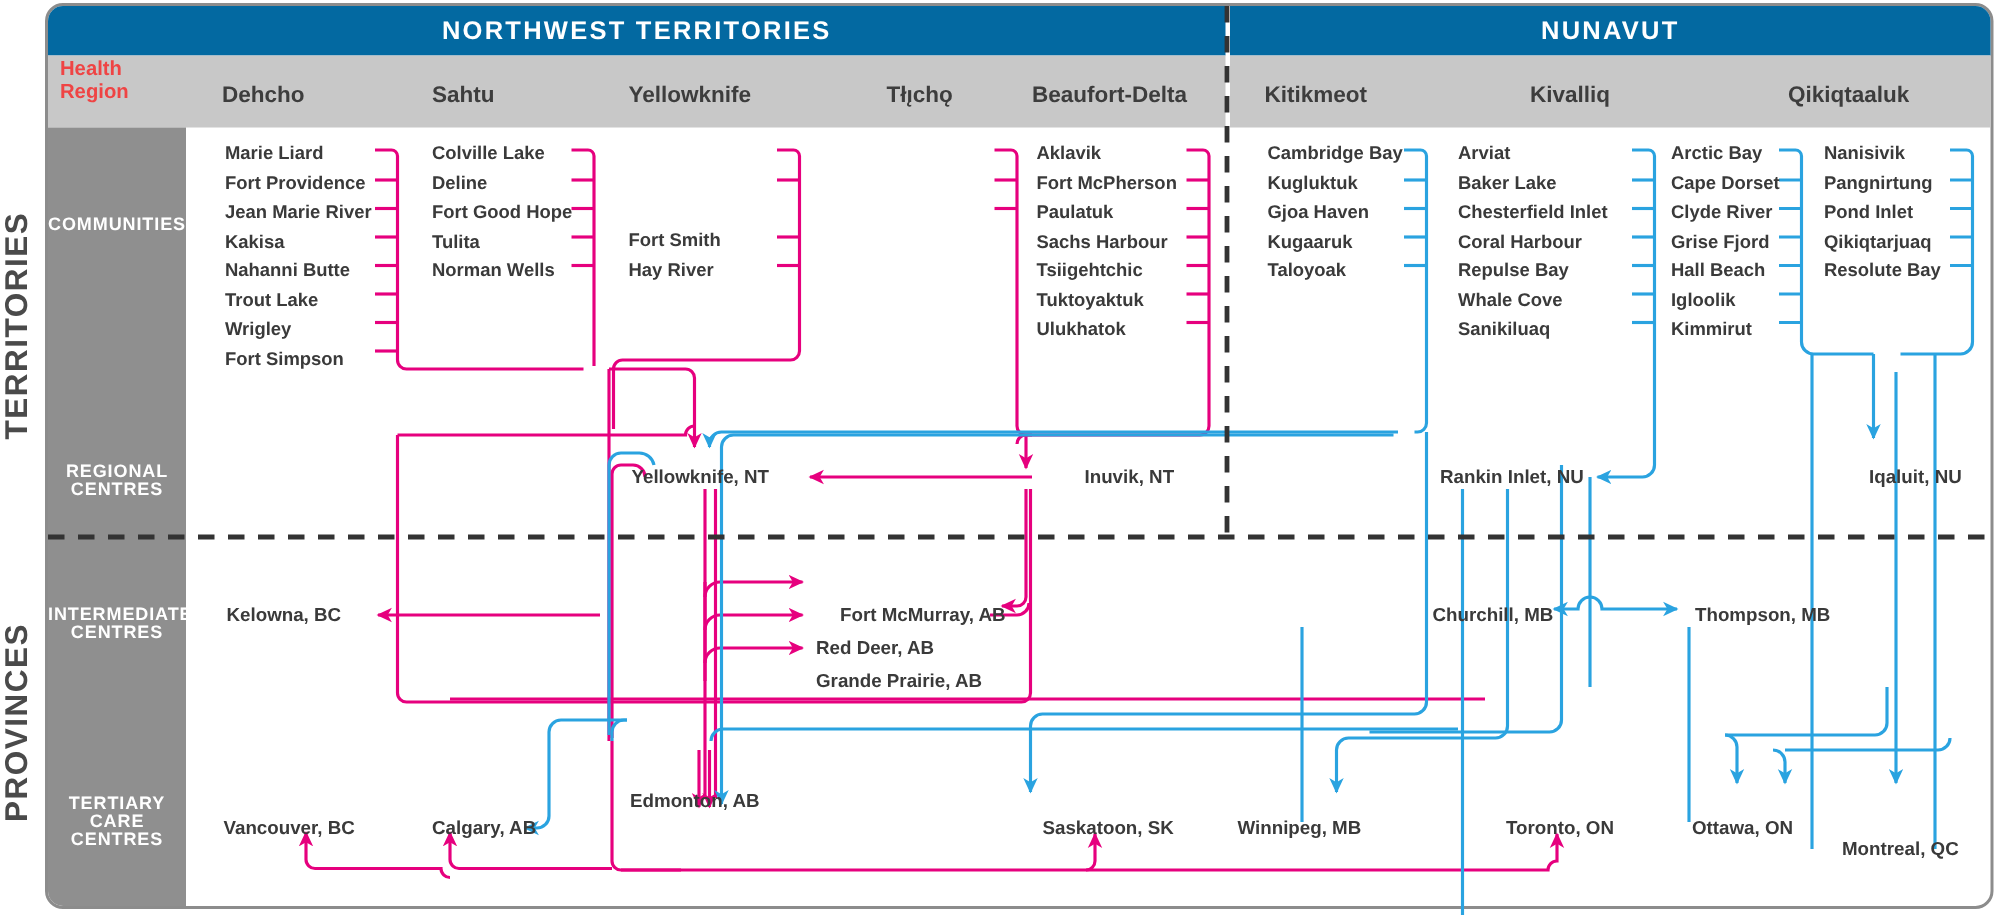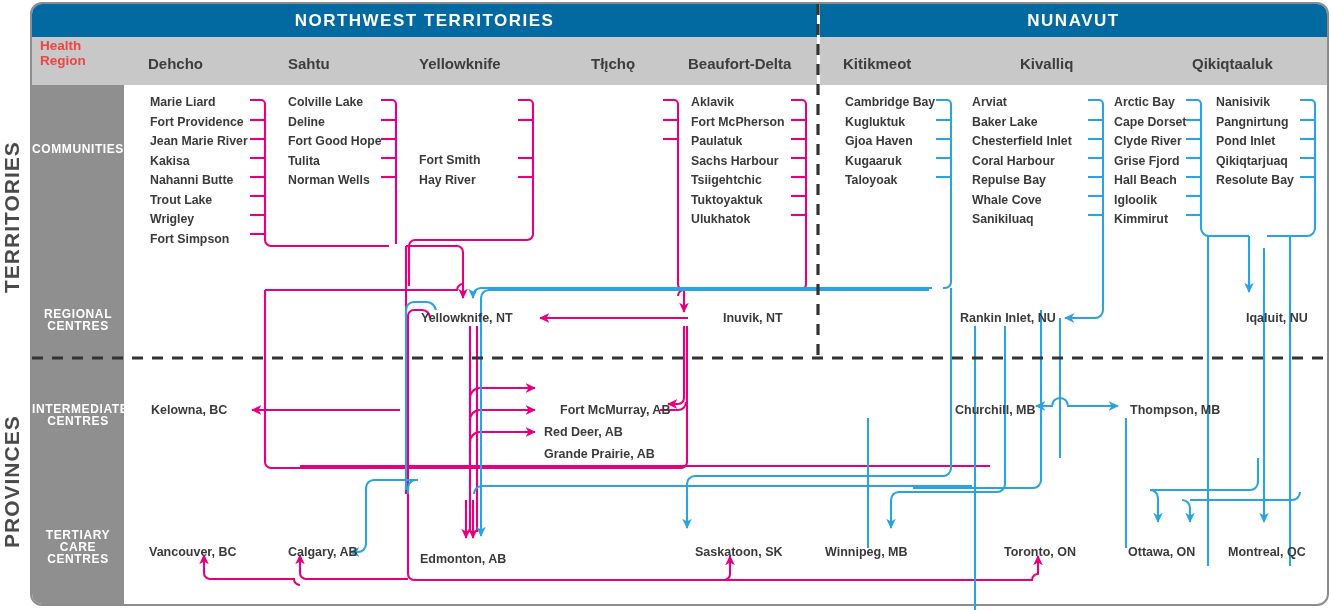--- a/index.html
+++ b/index.html
@@ -323,25 +323,25 @@
 
   <div class="ctr" style="left:151px;top:403px;">Kelowna, BC</div>
   <div class="ctr" style="left:544px;top:403px;margin-left:16px;">Fort McMurray, AB</div>
   <div class="ctr" style="left:544px;top:425px;">Red Deer, AB</div>
   <div class="ctr" style="left:544px;top:447px;">Grande Prairie, AB</div>
   <div class="ctr" style="left:955px;top:403px;">Churchill, MB</div>
   <div class="ctr" style="left:1130px;top:403px;">Thompson, MB</div>
 
   <div class="ctr" style="left:149px;top:545px;">Vancouver, BC</div>
   <div class="ctr" style="left:288px;top:545px;">Calgary, AB</div>
-  <div class="ctr" style="left:420px;top:552px;">Edmonton, AB</div>
+  <div class="ctr" style="left:420px;top:527px;">Edmonton, AB</div>
   <div class="ctr" style="left:695px;top:545px;">Saskatoon, SK</div>
   <div class="ctr" style="left:825px;top:545px;">Winnipeg, MB</div>
   <div class="ctr" style="left:1004px;top:545px;">Toronto, ON</div>
   <div class="ctr" style="left:1128px;top:545px;">Ottawa, ON</div>
-  <div class="ctr" style="left:1228px;top:545px;text-align:right;">Montreal, QC</div>
+  <div class="ctr" style="left:1228px;top:559px;text-align:right;">Montreal, QC</div>
 
   <svg id="dividers" style="position:absolute;left:0;top:0;width:1331px;height:610px;pointer-events:none;" viewBox="0 0 1331 610">
     <line x1="818" y1="4" x2="818" y2="358" stroke="#333" stroke-width="3.2" stroke-dasharray="11 9"></line>
     <line x1="32" y1="358" x2="1327" y2="358" stroke="#333" stroke-width="3.2" stroke-dasharray="11 9"></line>
   </svg>
 
 </div>
 
 </body></html>

